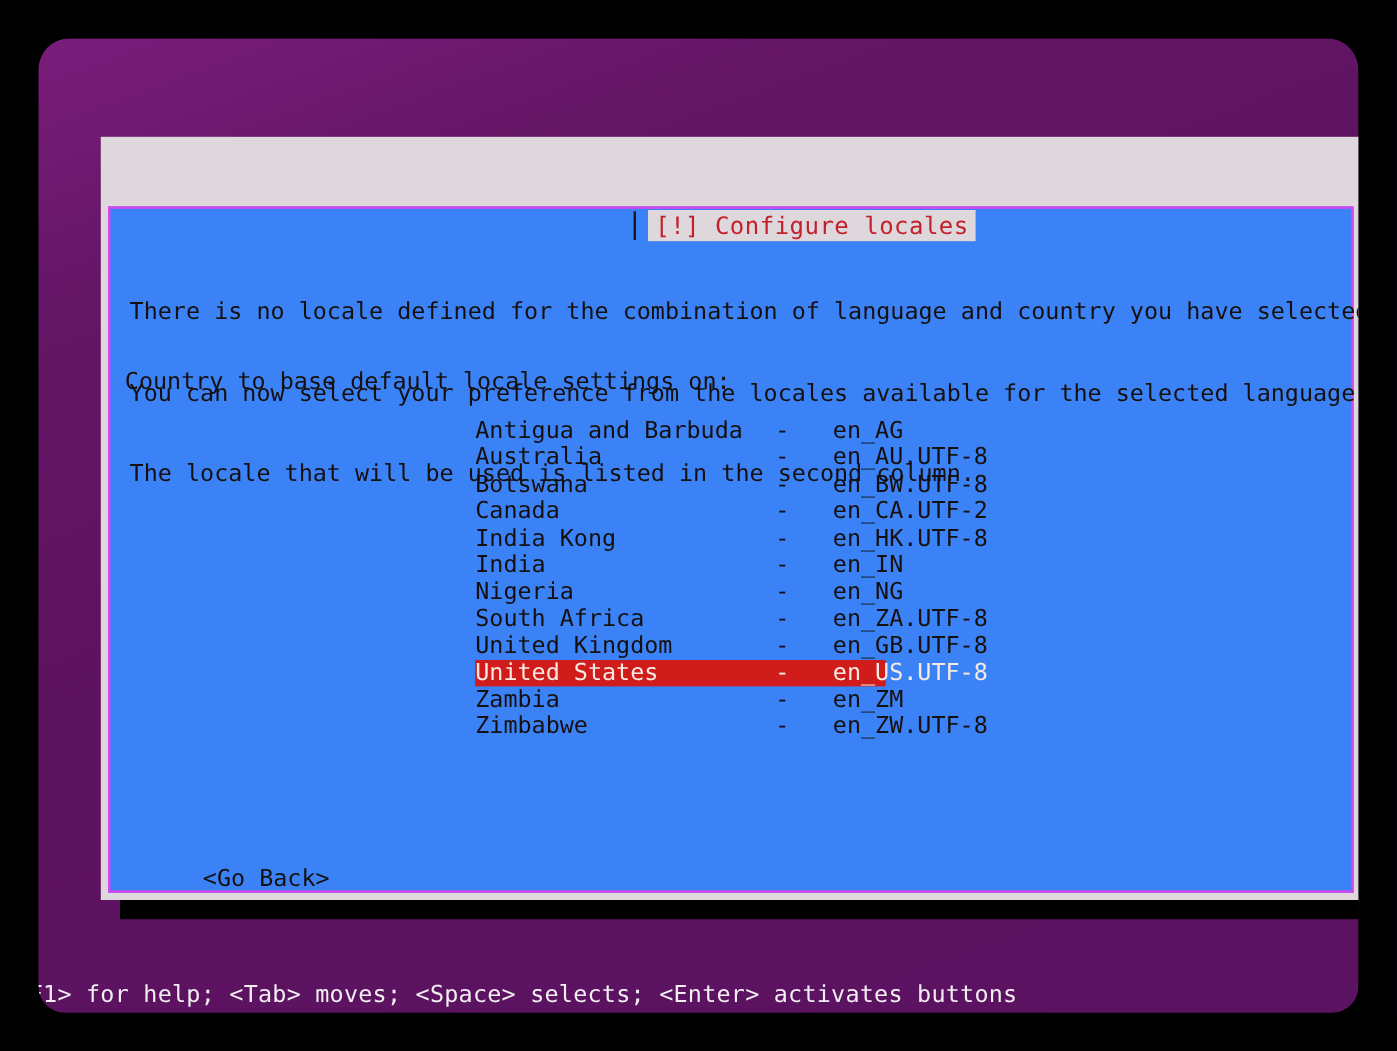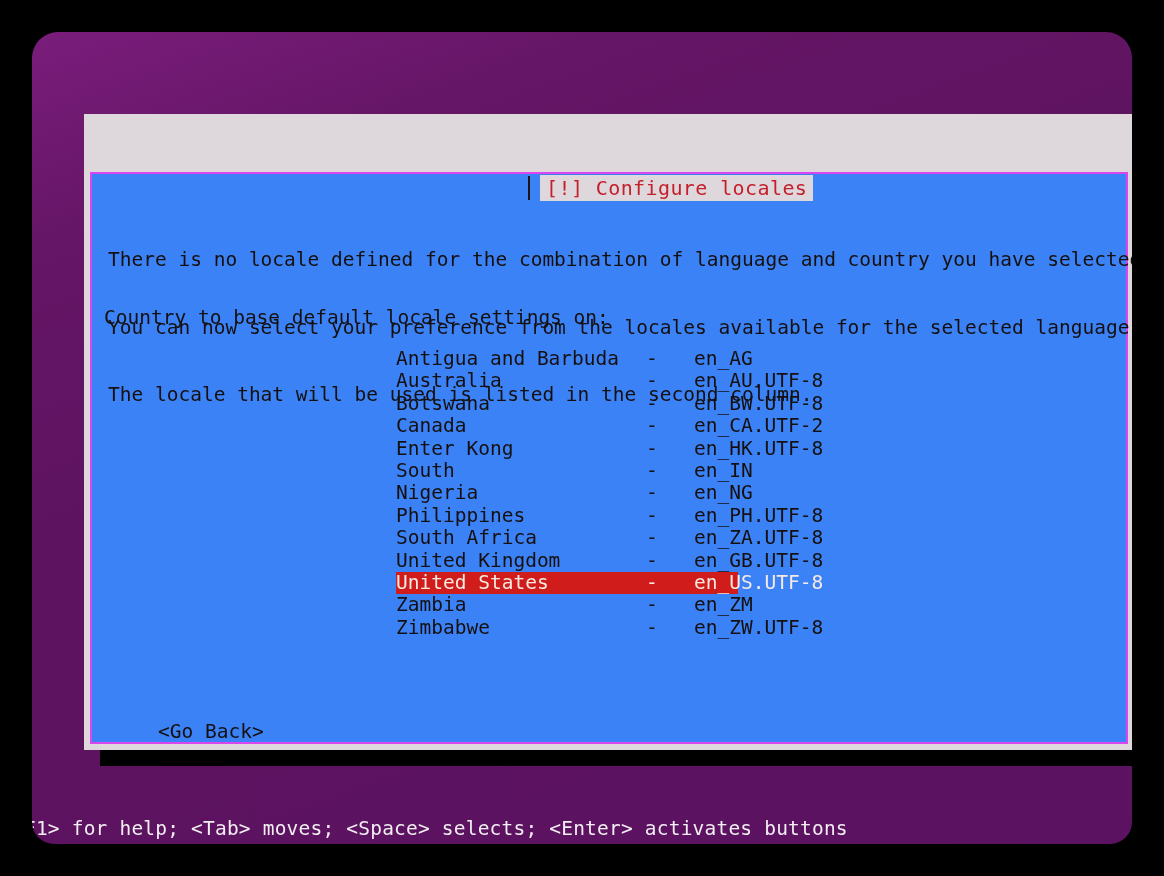--- a/index.html
+++ b/index.html
@@ -168,21 +168,21 @@
   }
   .locale-row.selected {
     background: #d01c1a;
     color: #f6eae2;
     width: 342px;
   }
 
   
   .go-back {
     position: absolute;
-    left: 66px;
+    left: 77px;
     top: 546px;
     font-size: 19.5px;
     line-height: 24px;
     color: #15100f;
     white-space: pre;
     cursor: pointer;
   }
 </style>
 </head>
 <body>
@@ -206,24 +206,23 @@
         <div class="para-line">The locale that will be used is listed in the second column.</div>
       </div>
 
       <div class="prompt-line">Country to base default locale settings on:</div>
 
       <div class="locale-list" id="locale-list">
           <div class="locale-row"><span class="country">Antigua and Barbuda</span><span class="dash">-</span><span class="code">en_AG</span></div>
           <div class="locale-row"><span class="country">Australia</span><span class="dash">-</span><span class="code">en_AU.UTF-8</span></div>
           <div class="locale-row"><span class="country">Botswana</span><span class="dash">-</span><span class="code">en_BW.UTF-8</span></div>
           <div class="locale-row"><span class="country">Canada</span><span class="dash">-</span><span class="code">en_CA.UTF-2</span></div>
-          <div class="locale-row"><span class="country">Enter Kong</span><span class="dash">-</span><span class="code">en_HK.UTF-8</span></div>
-          <div class="locale-row"><span class="country">South</span><span class="dash">-</span><span class="code">en_IN</span></div>
+          <div class="locale-row"><span class="country">India Kong</span><span class="dash">-</span><span class="code">en_HK.UTF-8</span></div>
+          <div class="locale-row"><span class="country">India</span><span class="dash">-</span><span class="code">en_IN</span></div>
           <div class="locale-row"><span class="country">Nigeria</span><span class="dash">-</span><span class="code">en_NG</span></div>
-          <div class="locale-row"><span class="country">Philippines</span><span class="dash">-</span><span class="code">en_PH.UTF-8</span></div>
           <div class="locale-row"><span class="country">South Africa</span><span class="dash">-</span><span class="code">en_ZA.UTF-8</span></div>
           <div class="locale-row"><span class="country">United Kingdom</span><span class="dash">-</span><span class="code">en_GB.UTF-8</span></div>
           <div class="locale-row selected"><span class="country">United States</span><span class="dash">-</span><span class="code">en_US.UTF-8</span></div>
           <div class="locale-row"><span class="country">Zambia</span><span class="dash">-</span><span class="code">en_ZM</span></div>
           <div class="locale-row"><span class="country">Zimbabwe</span><span class="dash">-</span><span class="code">en_ZW.UTF-8</span></div>
         </div>
 
       <div class="go-back">&lt;Go Back&gt;</div>
 
     </div>

